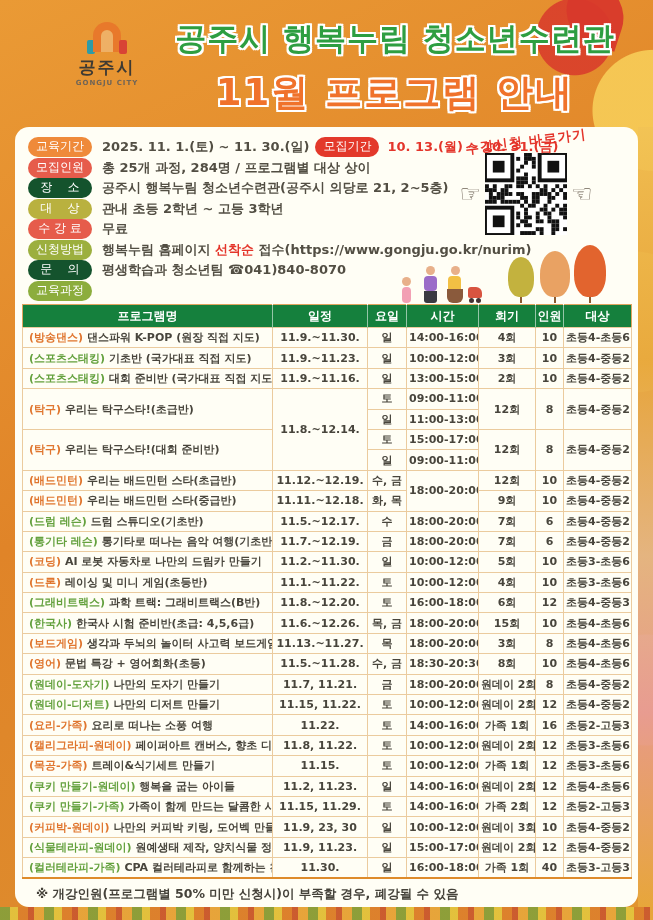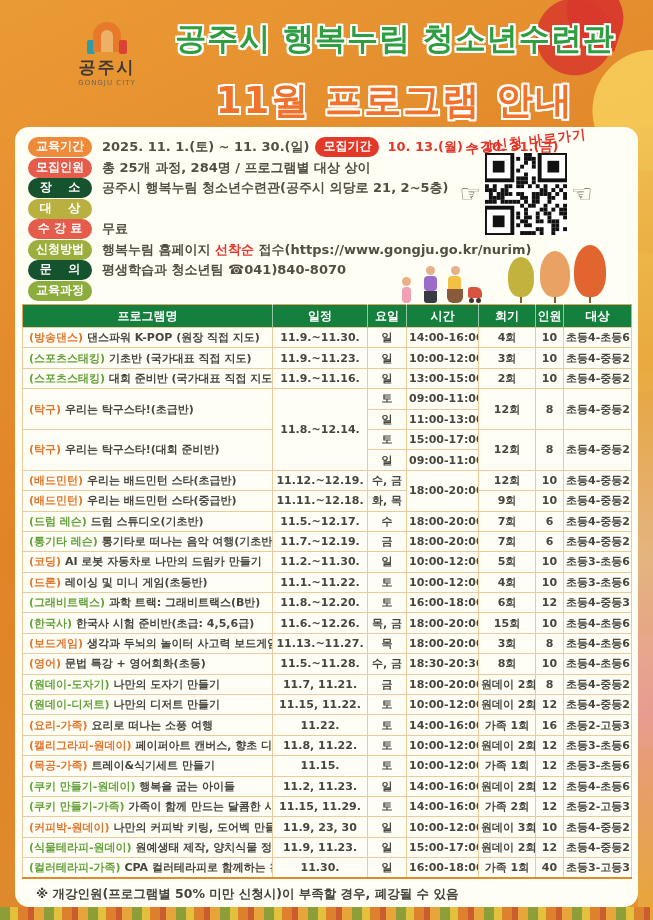--- a/index.html
+++ b/index.html
@@ -18,42 +18,42 @@
 
   
   .header{ position:absolute; left:0; top:0; width:100%; height:127px; }
   .logo{ position:absolute; left:52px; top:20px; width:110px; text-align:center; }
   .logo-emblem{ position:relative; width:44px; height:34px; margin:0 auto; }
   .logo-arch{ position:absolute; left:8px; top:2px; width:28px; height:30px;
     border:8px solid #E8792B; border-bottom:none; border-radius:18px 18px 0 0; background:rgba(255,255,255,.25);}
   .logo-bar1{ position:absolute; left:2px; bottom:0; width:8px; height:14px; background:#2E9BA6; border-radius:2px;}
   .logo-bar2{ position:absolute; right:2px; bottom:0; width:8px; height:14px; background:#D8433!important; background:#D84335; border-radius:2px;}
   .logo-ko{ font-size:17px; font-weight:800; color:#3E3A33; margin-top:2px; letter-spacing:2px;}
-  .logo-en{ font-size:7px; font-weight:400; color:#6E6457; letter-spacing:1px;}
+  .logo-en{ font-size:7px; font-weight:700; color:#6E6457; letter-spacing:1px;}
   .titles{ position:absolute; left:160px; top:18px; width:470px; text-align:center; }
   .title1{
     font-size:31px; font-weight:800; color:#2E9E41; letter-spacing:1px;
     text-shadow:-2px -2px 0 #fff,2px -2px 0 #fff,-2px 2px 0 #fff,2px 2px 0 #fff,0 -2px 0 #fff,0 2px 0 #fff,-2px 0 0 #fff,2px 0 0 #fff;
   }
   .title2{
-    margin-top:16px; font-size:37px; font-weight:800; color:#F0722B; letter-spacing:2px;
+    margin-top:8px; font-size:37px; font-weight:800; color:#F0722B; letter-spacing:2px;
     text-shadow:-2px -2px 0 #fff,2px -2px 0 #fff,-2px 2px 0 #fff,2px 2px 0 #fff,0 -2px 0 #fff,0 2px 0 #fff,-2px 0 0 #fff,2px 0 0 #fff;
   }
   .leaf{ position:absolute; right:28px; top:-16px; width:60px; height:60px; background:#D8392B;
     border-radius:0 60% 0 60%; transform:rotate(18deg); opacity:.95;}
 
   
   .panel{ position:absolute; left:15px; right:15px; top:127px; bottom:13px;
     background:#FFFEF5; border-radius:14px; padding:10px 7px 0 7px; }
 
   
   .info{ position:relative; z-index:3; }
   .info-row{ display:flex; align-items:center; height:20.5px; }
   .badge{ display:inline-block; min-width:64px; text-align:center; padding:1px 8px 2px;
-    border-radius:11px; color:#fff; font-size:12px; font-weight:700; white-space:pre; margin-left:6px;}
+    border-radius:11px; color:#fff; font-size:12px; font-weight:400; white-space:pre; margin-left:6px;}
   .info-text{ margin-left:10px; font-size:13px; font-weight:700; color:#524E43; white-space:nowrap;}
   .info-text .em{ color:#E4352B; }
   .red-text{ margin-left:8px; font-size:13px; font-weight:800; color:#E4352B; white-space:nowrap;}
 
   
   .qr-block{ position:absolute; right:32px; top:6px; width:160px; text-align:center; z-index:2;}
   .qr-label{ font-size:13.5px; font-weight:800; color:#E4352B; transform:rotate(-7deg); letter-spacing:1px;}
   .qr-row{ display:flex; align-items:center; justify-content:center; margin-top:2px;}
   .hand{ font-size:24px; color:#6E6457; line-height:1;}
   .qr-svg{ width:82px; height:82px; margin:0 4px; background:#fff;}
@@ -129,20 +129,21 @@
         <div class="info-row">
           <span class="badge" style="background: rgb(230, 92, 75);">모집인원</span>
           <span class="info-text">총 25개 과정, 284명 / 프로그램별 대상 상이</span>
         </div>
         <div class="info-row">
           <span class="badge" style="background: #14532d;">장    소</span>
           <span class="info-text">공주시 행복누림 청소년수련관(공주시 의당로 21, 2~5층)</span>
         </div>
         <div class="info-row">
           <span class="badge" style="background: rgb(185, 177, 63);">대    상</span>
+          <span class="info-text">관내 초등 2학년 ~ 고등 3학년</span>
         </div>
         <div class="info-row">
           <span class="badge" style="background: rgb(230, 92, 75);">수 강 료</span>
           <span class="info-text">무료</span>
         </div>
         <div class="info-row">
           <span class="badge" style="background: rgb(156, 175, 62);">신청방법</span>
           <span class="info-text">행복누림 홈페이지 <span class="em">선착순</span> 접수(https://www.gongju.go.kr/nurim)</span>
         </div>
         <div class="info-row">

